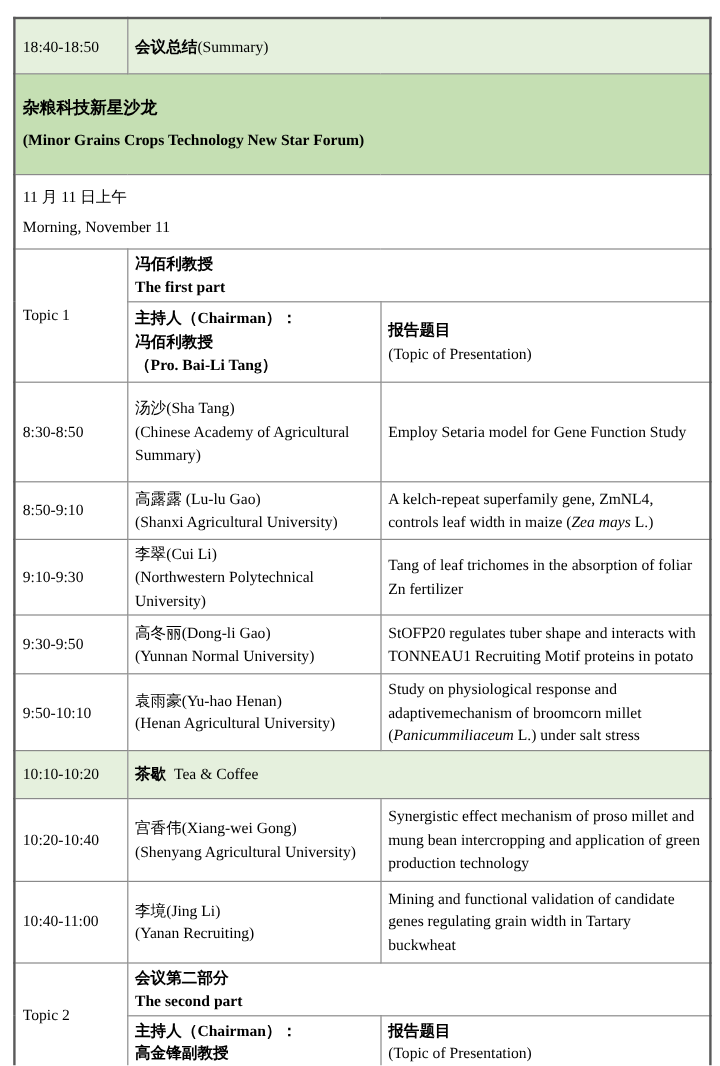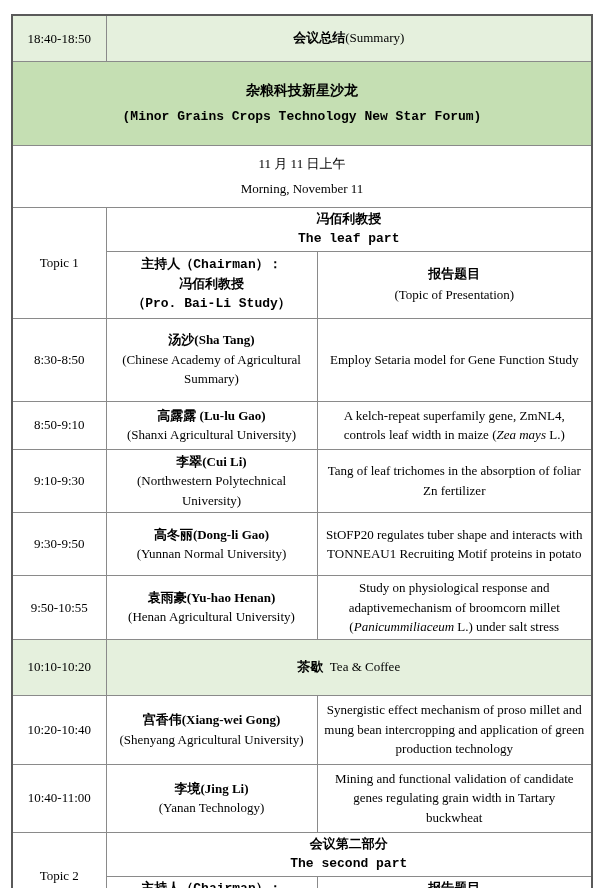--- a/index.html
+++ b/index.html
@@ -25,30 +25,29 @@
     width:580px;
     border-collapse:collapse;
     table-layout:fixed;
     border:2px solid var(--border_outer);
     font-size:13px;
     line-height:1.5;
   }
   table.sched td{
     border:1px solid var(--border_inner);
     vertical-align:middle;
-    text-align:center;
     padding:2px 6px;
     overflow:hidden;
   }
   td.bg-light{background:var(--green_light);}
   td.bg-dark{background:var(--green_dark);}
-  .b{font-weight:bold;font-family:Liberation Mono, monospace;}
+  .b{font-weight:bold;}
   .zh-title{font-size:14px;font-weight:bold;}
   .gap-b{margin-bottom:6px;}
-  .spk-name{font-weight:bold;}
+  .spk-name{font-weight:normal;}
   .topic-cell{padding:2px 8px;margin-top:28px;}
 </style>
 </head>
 <body>
 
 <div class="page">
   <table class="sched">
     <colgroup>
       <col style="width:94px">
       <col style="width:211px">
@@ -72,29 +71,29 @@
       <td colspan="3">
         <div class="gap-b">11 月 11 日上午</div>
         <div>Morning, November 11</div>
       </td>
     </tr>
 
     <tr style="height:40px">
       <td rowspan="2">Topic 1</td>
       <td colspan="2">
         <div class="b">冯佰利教授</div>
-        <div class="b">The leaf part</div>
+        <div class="b">The first part</div>
       </td>
     </tr>
 
     <tr style="height:67px">
       <td>
         <div class="b">主持人（Chairman）：</div>
         <div class="b">冯佰利教授</div>
-        <div class="b">（Pro. Bai-Li Study）</div>
+        <div class="b">（Pro. Bai-Li Tang）</div>
       </td>
       <td>
         <div class="b">报告题目</div>
         <div>(Topic of Presentation)</div>
       </td>
     </tr>
 
     <tr style="height:83px">
       <td>8:30-8:50</td>
       <td>
@@ -112,55 +111,55 @@
       <td class="topic-cell">A kelch-repeat superfamily gene, ZmNL4, controls leaf width in maize (<i>Zea mays</i> L.)</td>
     </tr>
     <tr style="height:62px">
       <td>9:10-9:30</td>
       <td>
         <div class="spk-name">李翠(Cui Li)</div>
         <div>(Northwestern Polytechnical University)</div>
       </td>
       <td class="topic-cell">Tang of leaf trichomes in the absorption of foliar Zn fertilizer</td>
     </tr>
-    <tr style="height:63px">
+    <tr style="height:49px">
       <td>9:30-9:50</td>
       <td>
         <div class="spk-name">高冬丽(Dong-li Gao)</div>
         <div>(Yunnan Normal University)</div>
       </td>
       <td class="topic-cell">StOFP20 regulates tuber shape and interacts with TONNEAU1 Recruiting Motif proteins in potato</td>
     </tr>
     <tr style="height:62px">
-      <td>9:50-10:55</td>
+      <td>9:50-10:10</td>
       <td>
         <div class="spk-name">袁雨豪(Yu-hao Henan)</div>
         <div>(Henan Agricultural University)</div>
       </td>
       <td class="topic-cell">Study on physiological response and adaptivemechanism of broomcorn millet (<i>Panicummiliaceum</i> L.) under salt stress</td>
     </tr>
 
-    <tr style="height:56px">
+    <tr style="height:40px">
       <td class="bg-light">10:10-10:20</td>
       <td class="bg-light" colspan="2"><span class="b">茶歇</span>&nbsp;&nbsp;<span>Tea &amp; Coffee</span></td>
     </tr>
 
     <tr style="height:69px">
       <td>10:20-10:40</td>
       <td>
         <div class="spk-name">宫香伟(Xiang-wei Gong)</div>
         <div>(Shenyang Agricultural University)</div>
       </td>
       <td class="topic-cell">Synergistic effect mechanism of proso millet and mung bean intercropping and application of green production technology</td>
     </tr>
     <tr style="height:68px">
       <td>10:40-11:00</td>
       <td>
         <div class="spk-name">李境(Jing Li)</div>
-        <div>(Yanan Technology)</div>
+        <div>(Yanan Recruiting)</div>
       </td>
       <td class="topic-cell">Mining and functional validation of candidate genes regulating grain width in Tartary buckwheat</td>
     </tr>
 
     <tr style="height:43px">
       <td rowspan="2">Topic 2</td>
       <td colspan="2">
         <div class="b">会议第二部分</div>
         <div class="b">The second part</div>
       </td>

